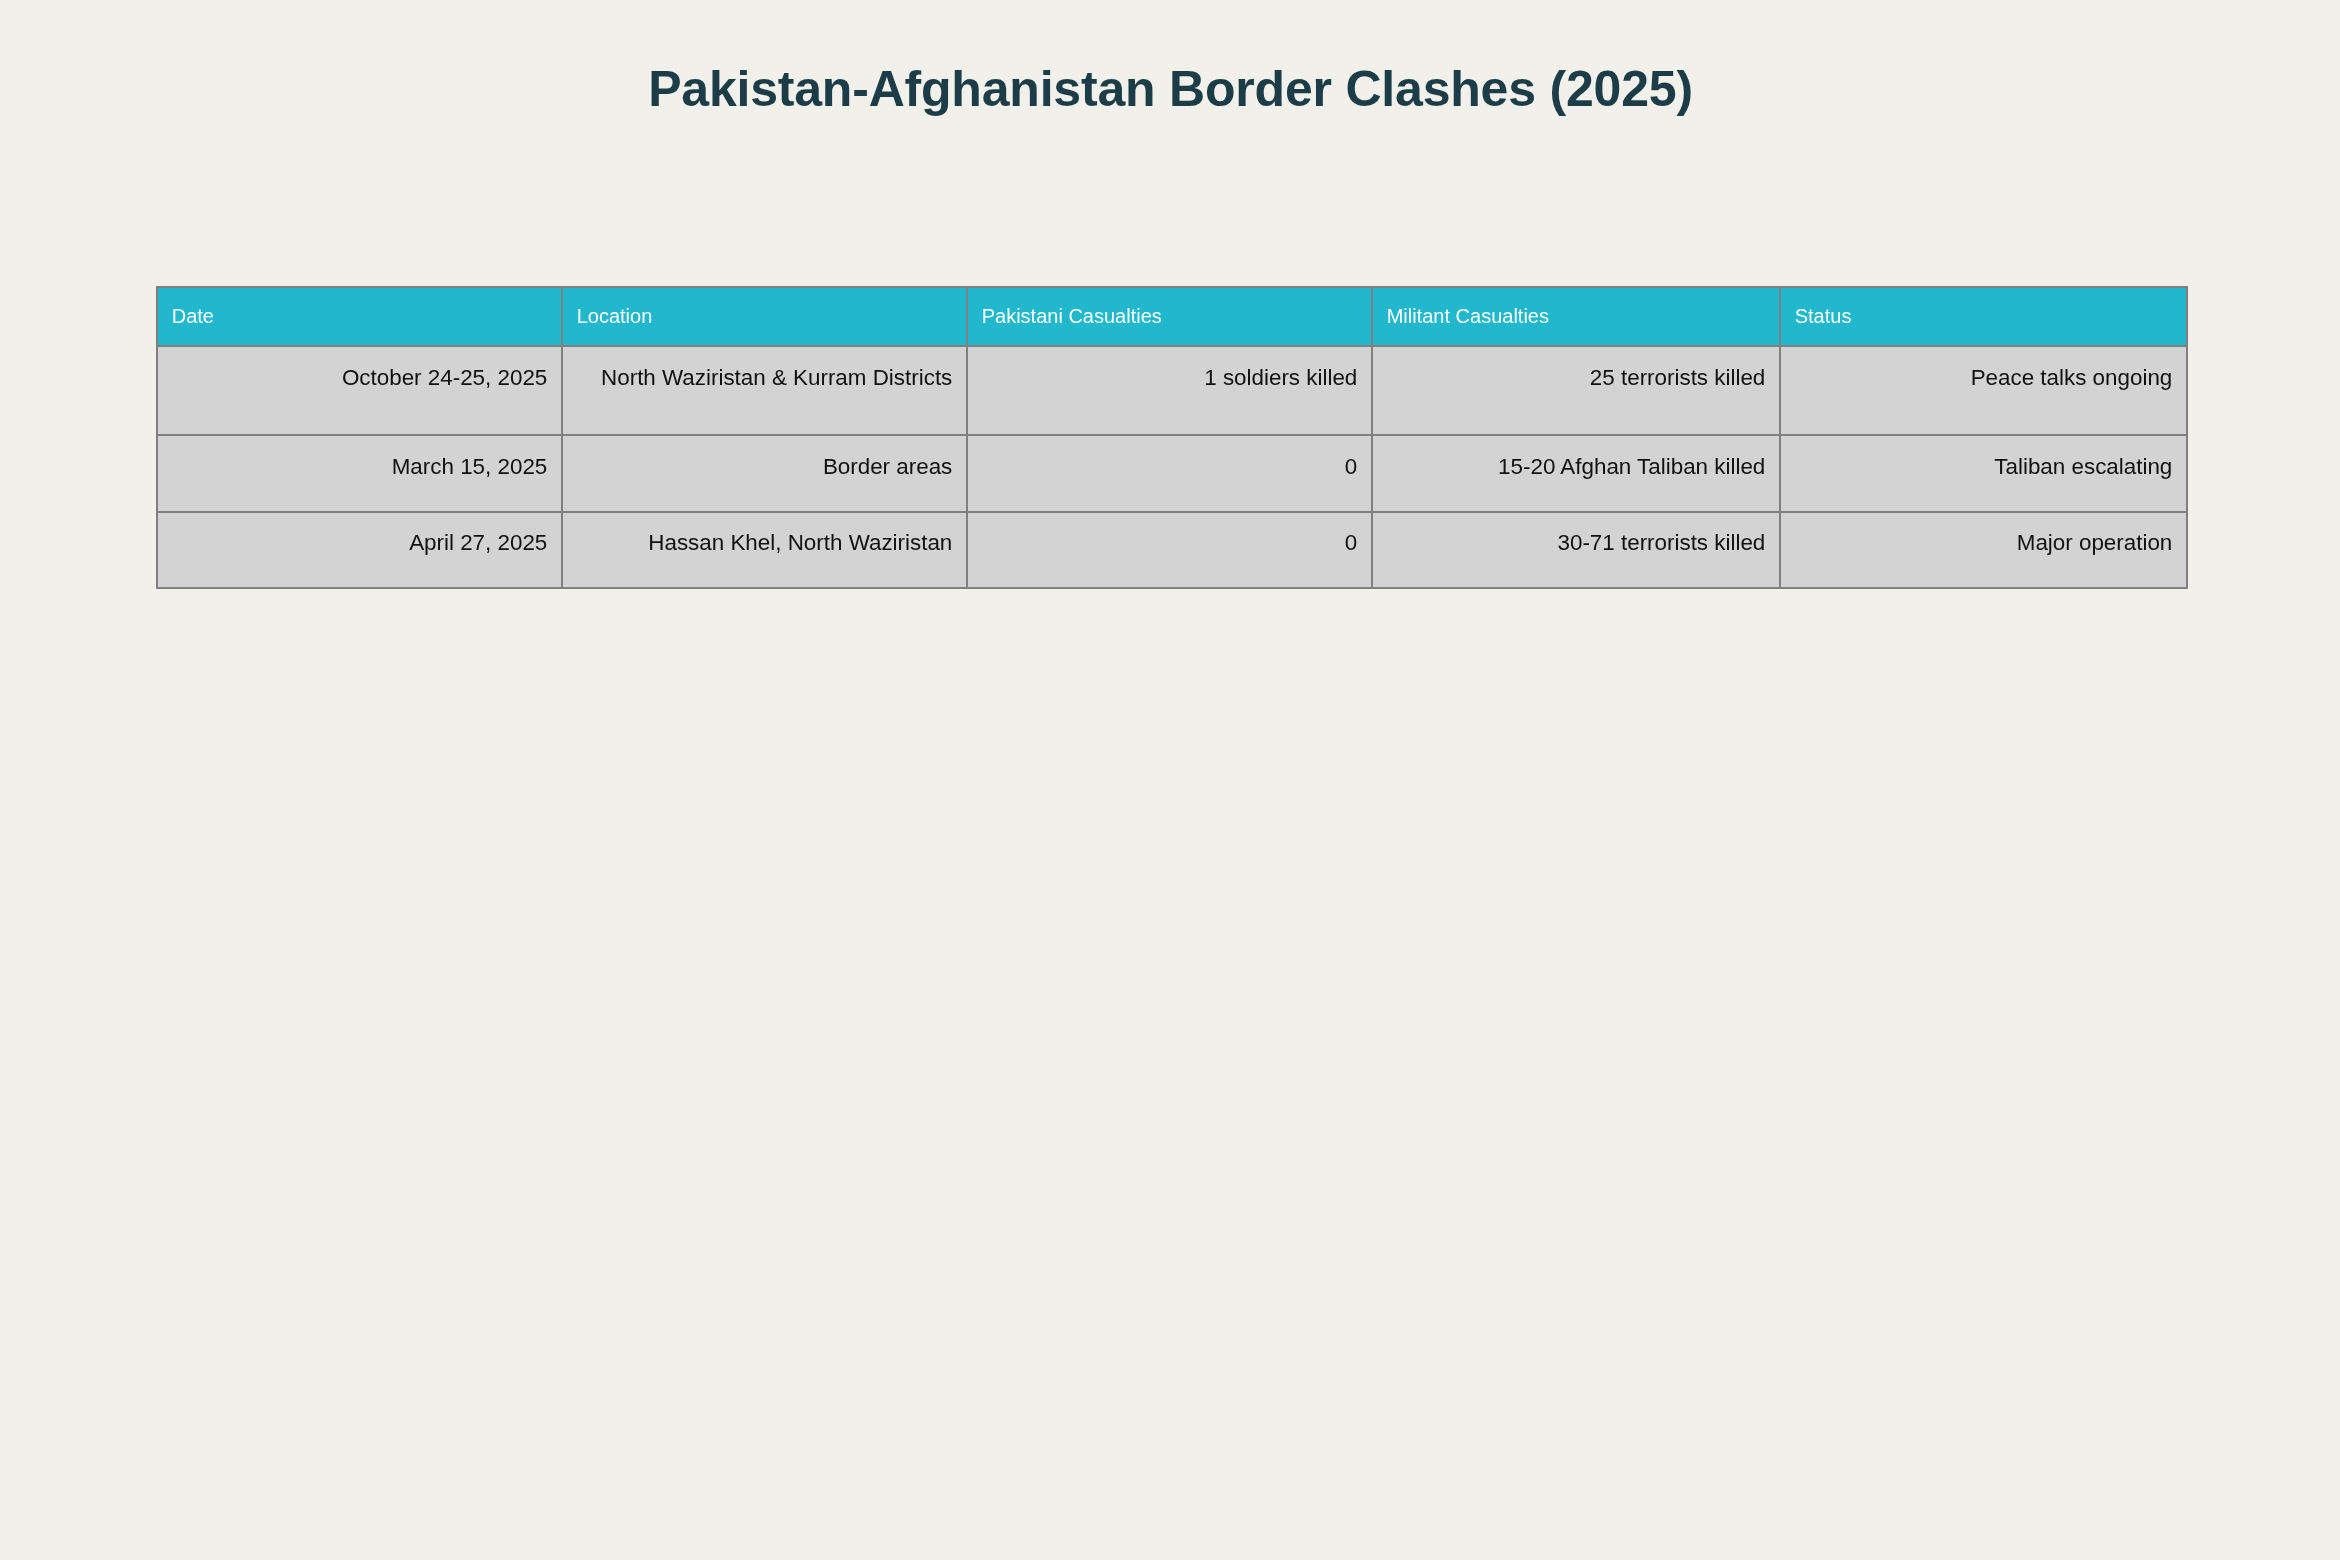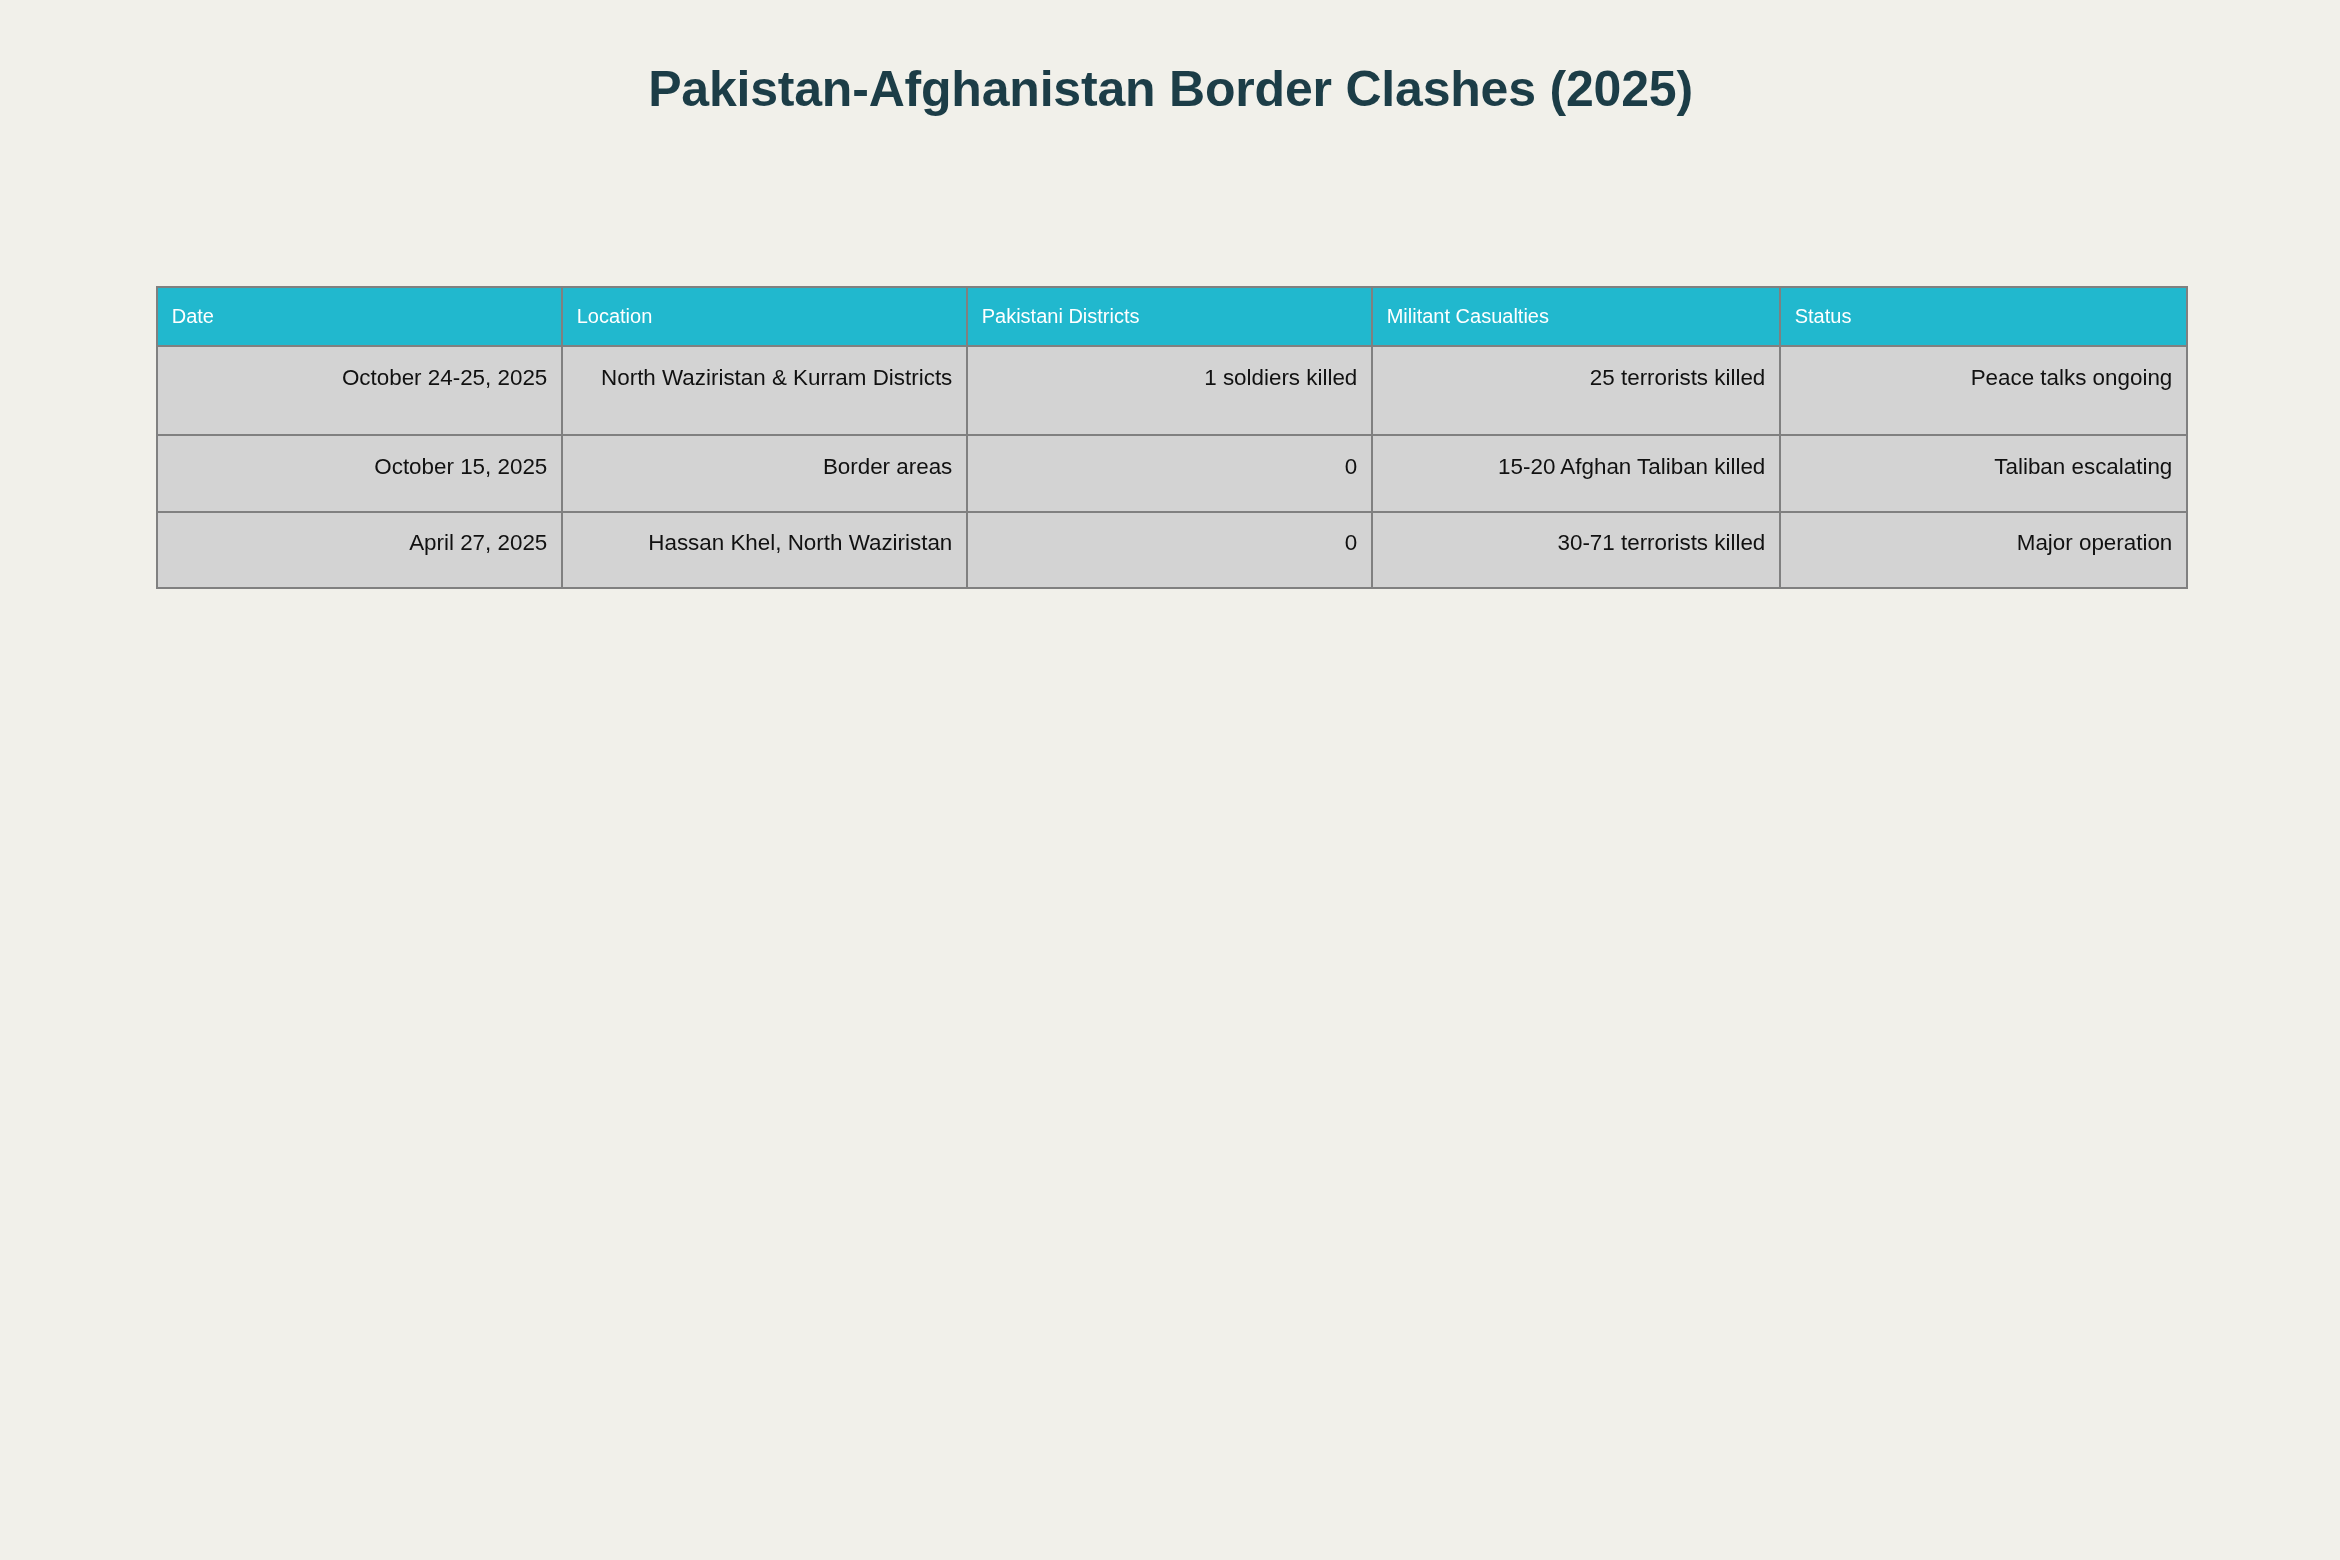--- a/index.html
+++ b/index.html
@@ -97,35 +97,35 @@
         <col class="c1">
           <col class="c2">
           <col class="c3">
           <col class="c4">
           <col class="c5">
       </colgroup>
       <thead>
         <tr>
           <th>Date</th>
           <th>Location</th>
-          <th>Pakistani Districts</th>
+          <th>Pakistani Casualties</th>
           <th>Militant Casualties</th>
           <th>Status</th>
         </tr>
       </thead>
       <tbody>
         <tr class="row-tall">
           <td class="date-cell">October 24-25, 2025</td>
           <td>North Waziristan &amp; Kurram Districts</td>
           <td>1 soldiers killed</td>
           <td>25 terrorists killed</td>
           <td>Peace talks ongoing</td>
         </tr>
         <tr class="row-normal">
-          <td class="date-cell">October 15, 2025</td>
+          <td class="date-cell">March 15, 2025</td>
           <td>Border areas</td>
           <td>0</td>
           <td>15-20 Afghan Taliban killed</td>
           <td>Taliban escalating</td>
         </tr>
         <tr class="row-normal">
           <td class="date-cell">April 27, 2025</td>
           <td>Hassan Khel, North Waziristan</td>
           <td>0</td>
           <td>30-71 terrorists killed</td>

